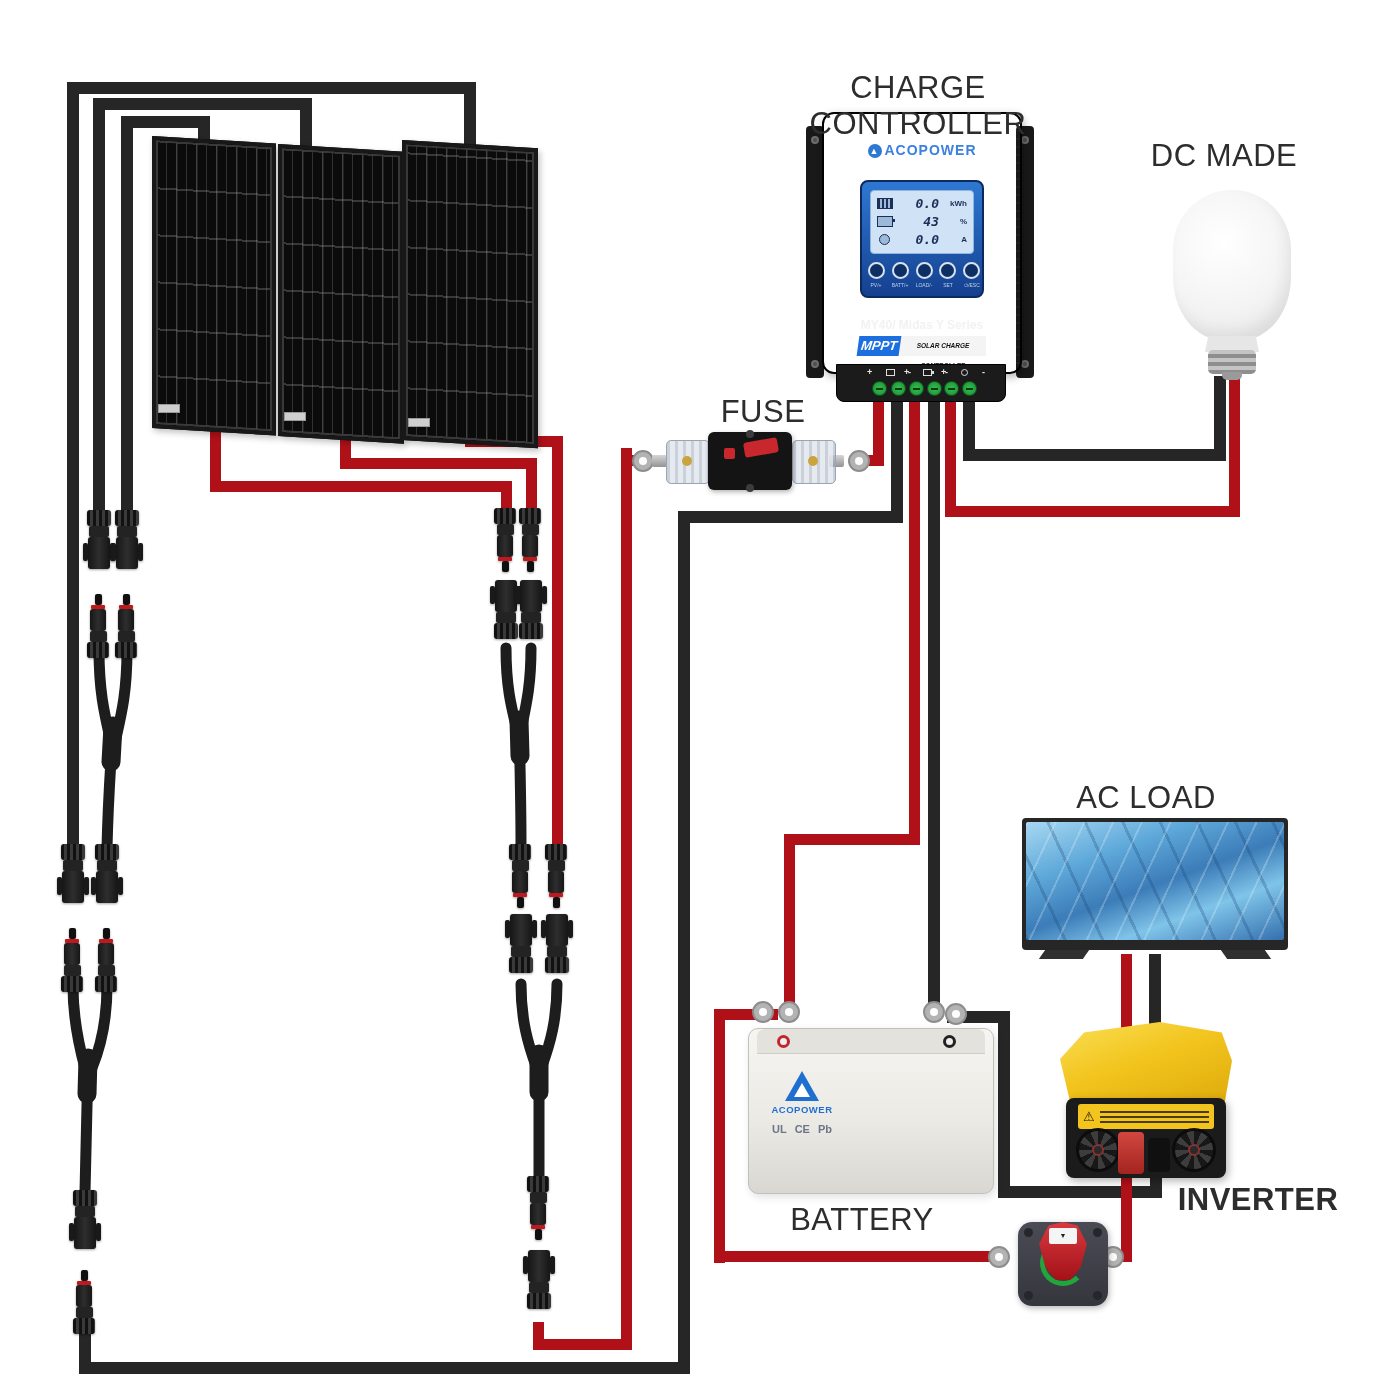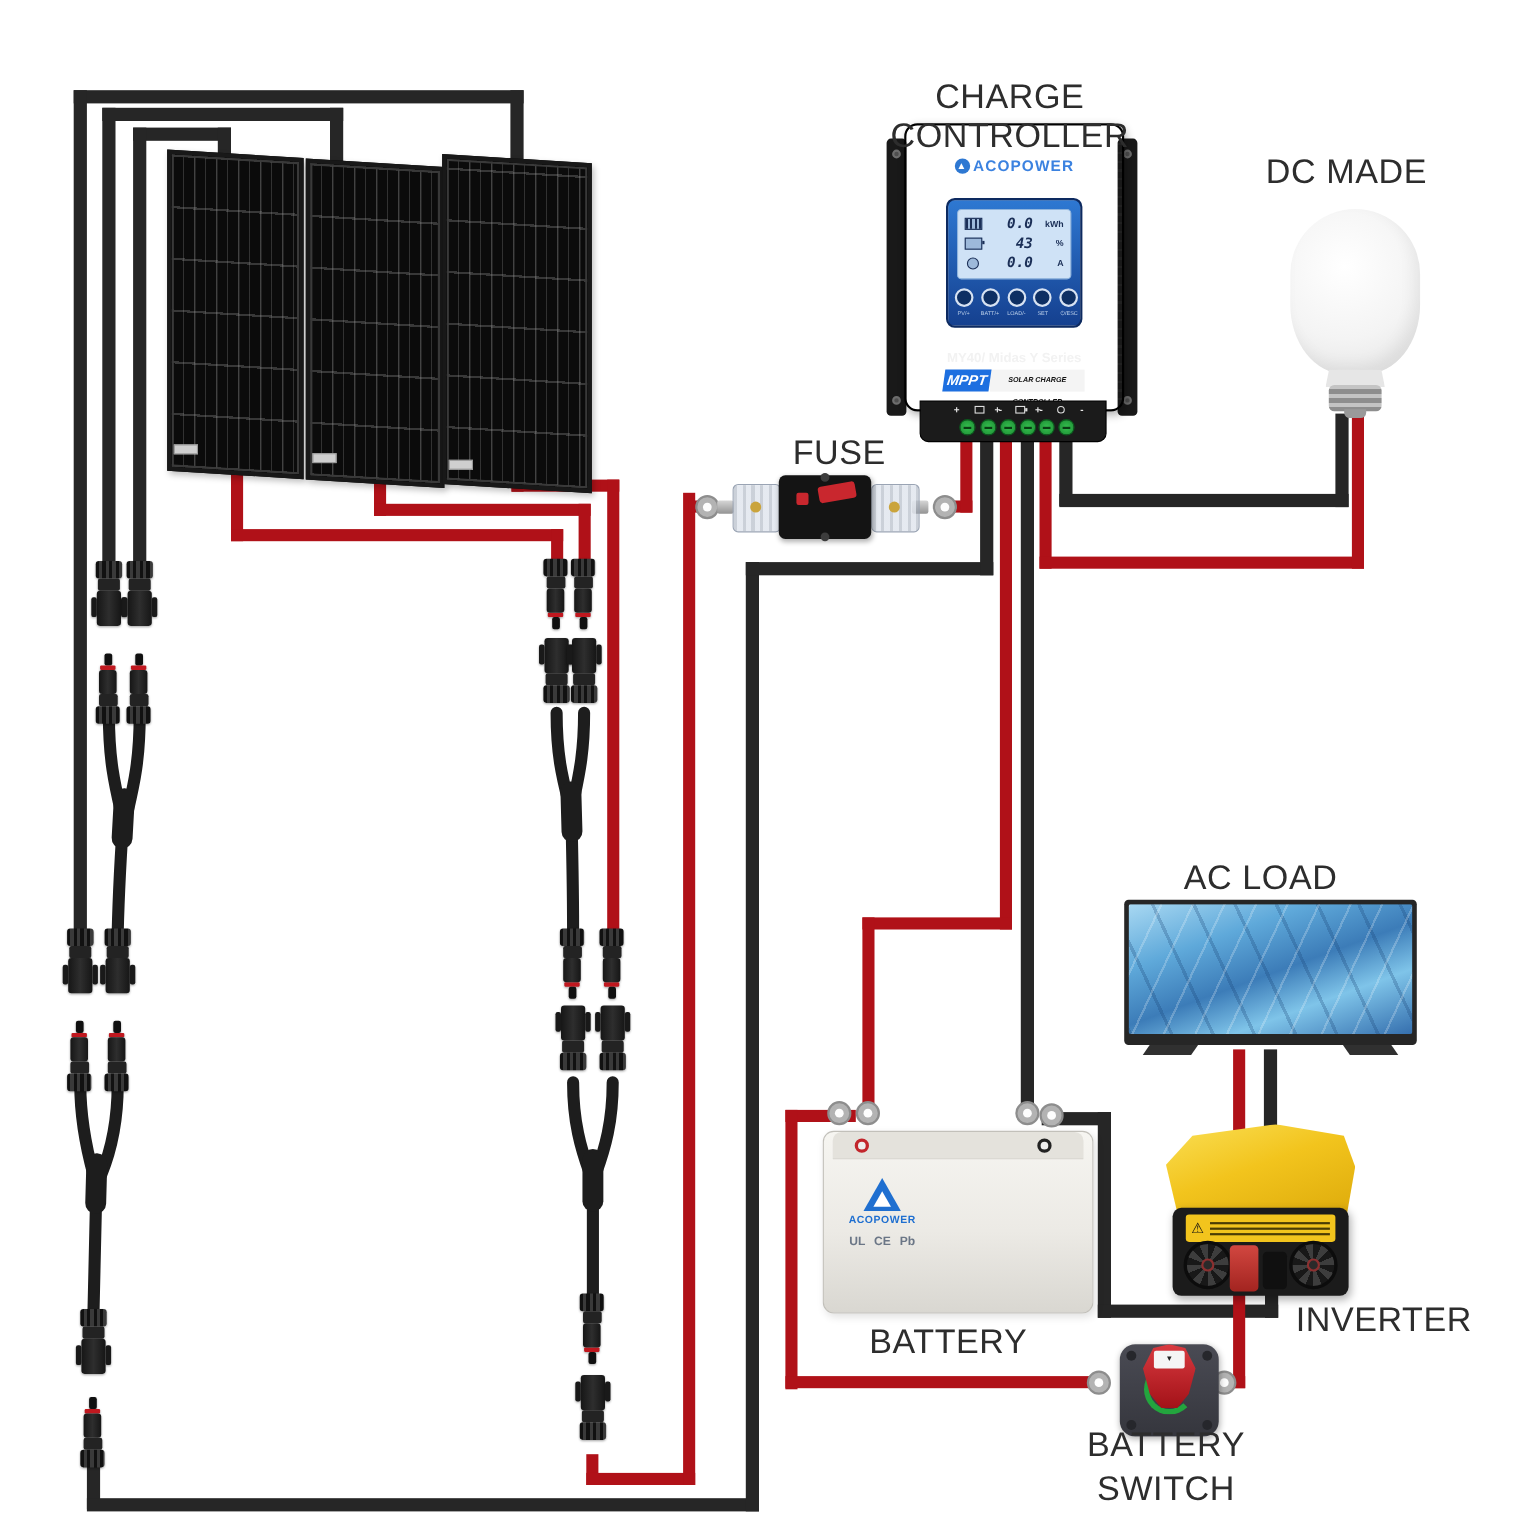--- a/index.html
+++ b/index.html
@@ -516,16 +516,15 @@
     <span class="fuse-scr" style="left:38px;bottom:-2px;"></span>
   </div>
   <div class="crimp" style="left:652px;top:455px;"></div>
   <div class="crimp" style="left:829px;top:455px;"></div>
 
   <div class="lbl" style="left:738px;top:70px;width:360px;">CHARGE CONTROLLER</div>
   <div class="lbl" style="left:1124px;top:138px;width:200px;">DC MADE</div>
   <div class="lbl" style="left:688px;top:394px;width:150px;">FUSE</div>
   <div class="lbl" style="left:1046px;top:780px;width:200px;">AC LOAD</div>
   <div class="lbl" style="left:762px;top:1202px;width:200px;">BATTERY</div>
-  <div class="lbl" style="left:1158px;top:1182px;width:200px;">INVERTER</div>
-  <div class="lbl" style="left:968px;top:1294px;width:184px;line-height:40px;">BATTERY SWITCH</div>
+  <div class="lbl" style="left:1158px;top:1182px;width:200px;font-weight:bold;">INVERTER</div>
 
 </div>
 
 </body></html>

